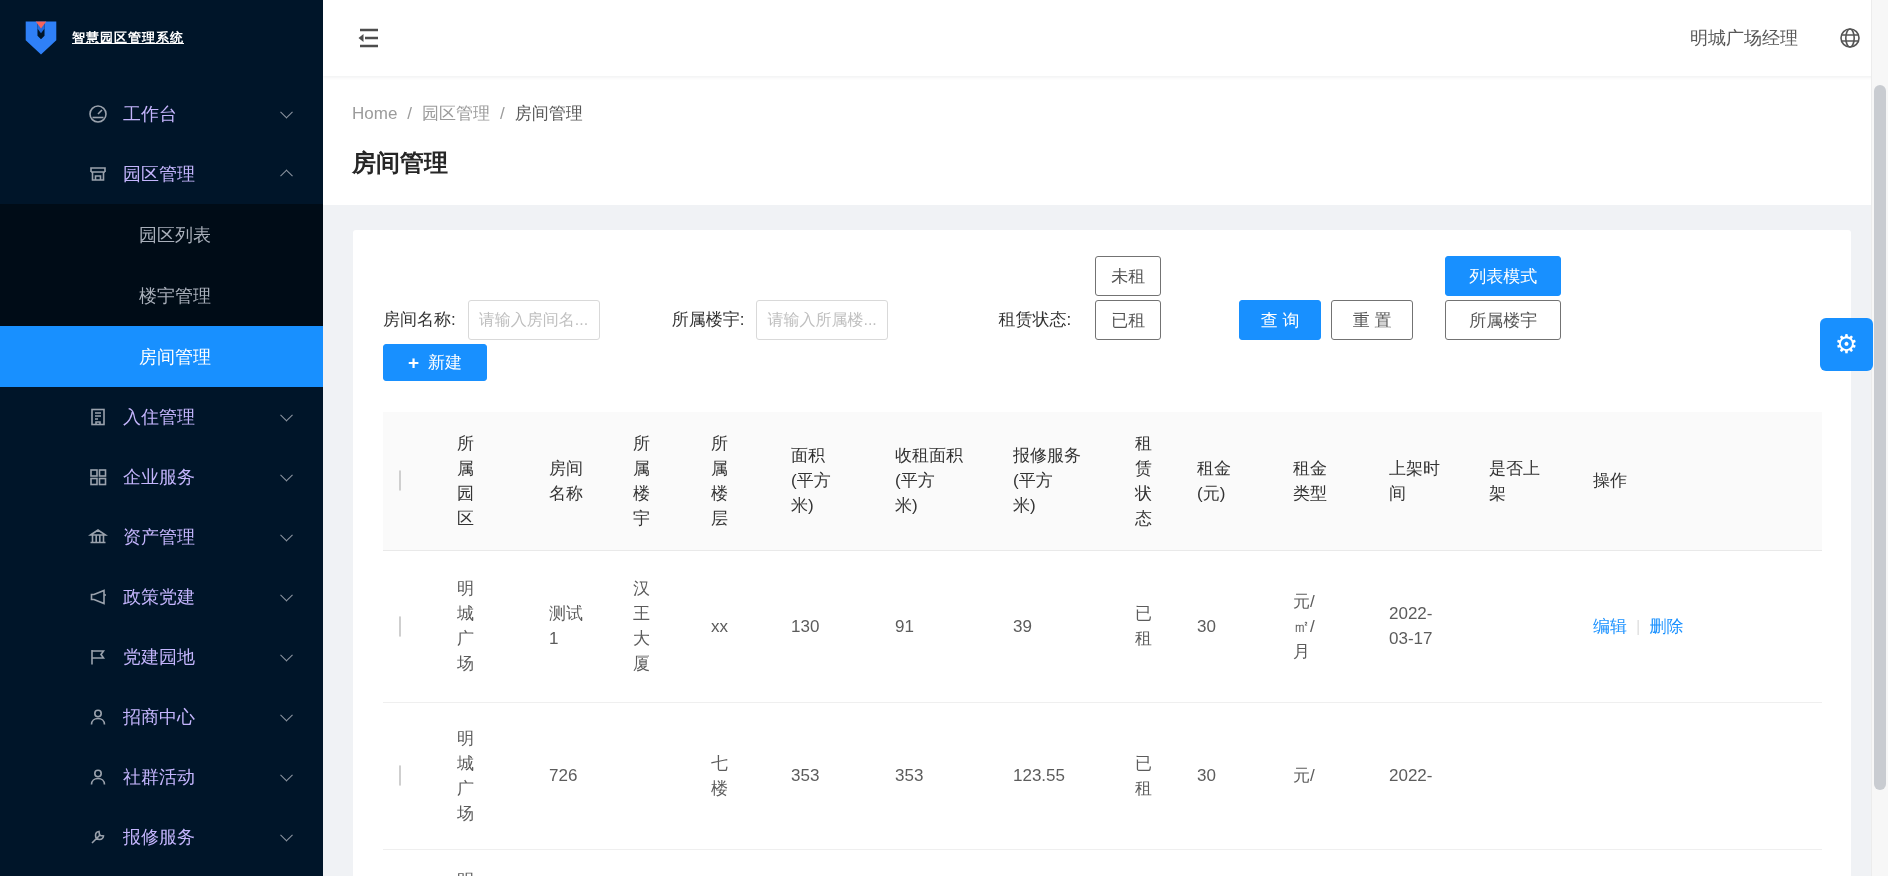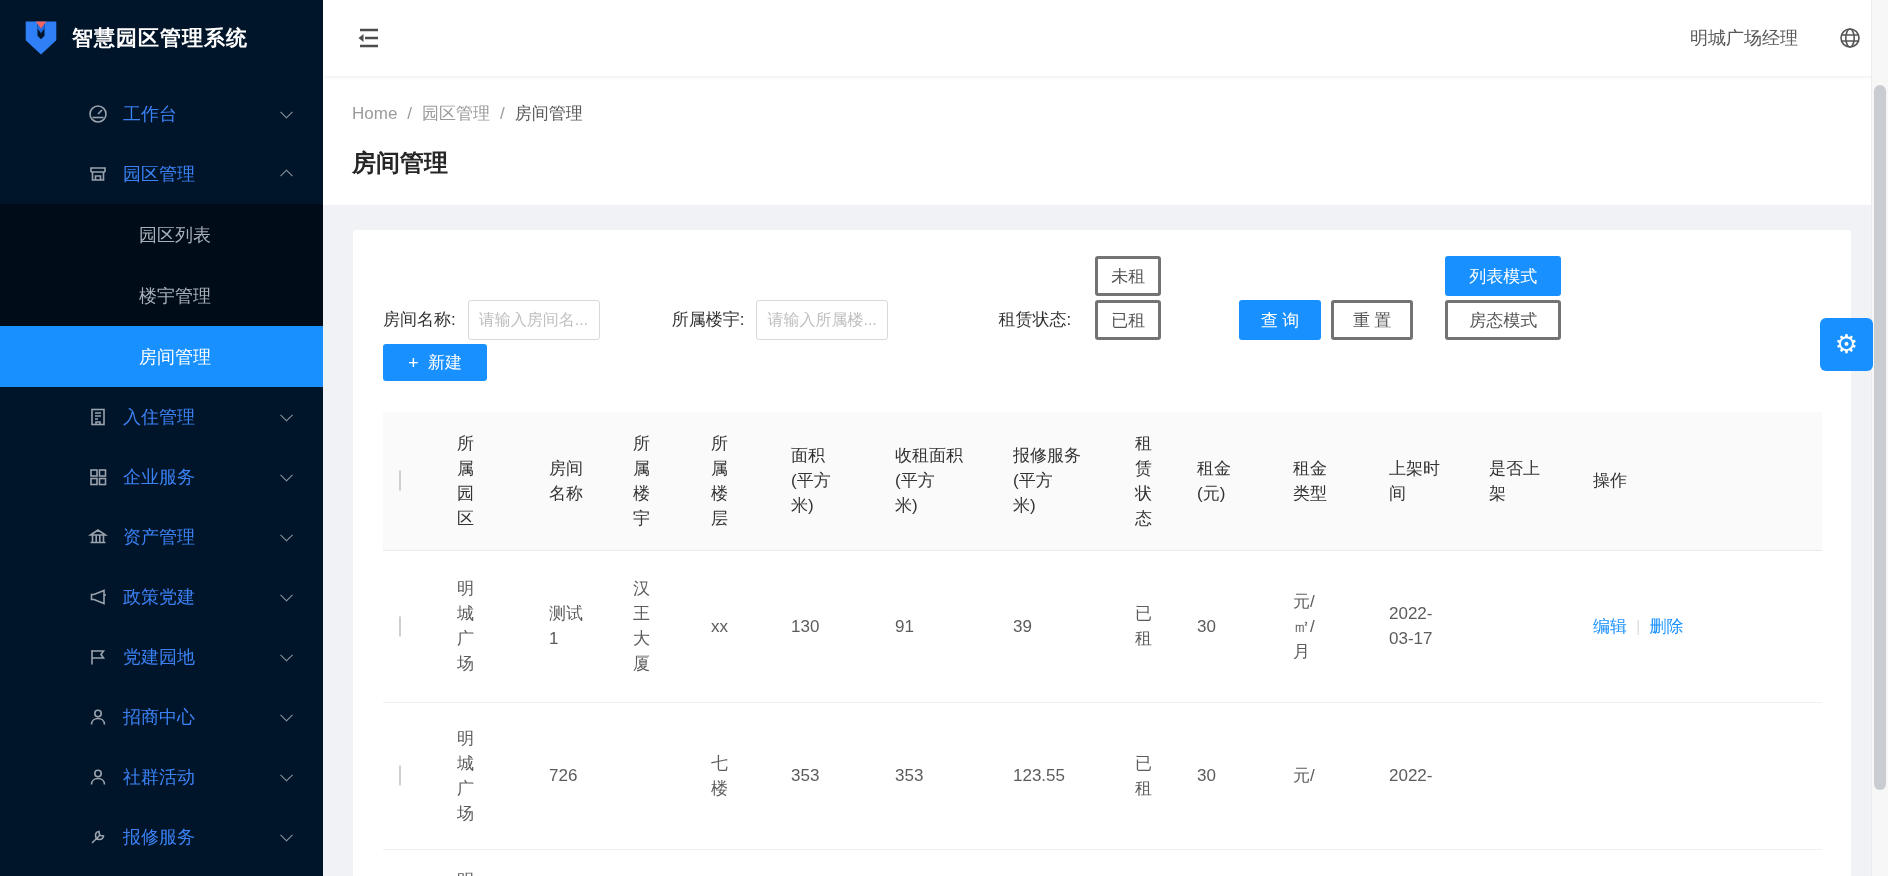--- a/index.html
+++ b/index.html
@@ -4,24 +4,24 @@
 <style>
   * { margin:0; padding:0; box-sizing:border-box; }
   html,body { width:1888px; height:876px; overflow:hidden;
     font-family:"Liberation Sans","DejaVu Sans",sans-serif; background:#f0f2f5; }
 
   
   .sidebar { position:absolute; left:0; top:0; width:323px; height:876px;
     background:#001529; z-index:5; }
   .logo-row { height:76px; display:flex; align-items:center; padding-left:22px; }
   .logo-mark { width:38px; height:40px; margin-right:12px; flex:none; }
-  .logo-title { color:#fff; font-size:21px; font-weight:bold; letter-spacing:1px; }
+  .logo-title { color:#fff; font-size:13px; font-weight:bold; letter-spacing:1px;text-decoration:underline; }
   .menu { padding-top:8px; }
   .m-item { height:60px; display:flex; align-items:center; padding-left:88px;
-    position:relative; color:#3b82f6; font-size:18px; cursor:pointer;text-align:right; }
+    position:relative; color:#c4b5fd; font-size:18px; cursor:pointer;text-align:right; }
   .m-item .mi { width:20px; height:20px; margin-right:15px; flex:none; display:flex; align-items:center; }
   .m-item svg { stroke:#9aa2ad; }
   .chev { position:absolute; right:32px; top:50%; width:9px; height:9px;
     border-right:1.6px solid #8d95a1; border-bottom:1.6px solid #8d95a1; }
   .chev.down { transform:translateY(-70%) rotate(45deg); }
   .chev.up   { transform:translateY(-30%) rotate(225deg); }
   .submenu { background:#000c17; }
   .s-item { height:61px; display:flex; align-items:center; padding-left:139px;
     color:#a9b0bb; font-size:18px; cursor:pointer; }
   .s-item.active { background:#1890ff; color:#fff; }
@@ -49,23 +49,23 @@
     background:#fff; border-radius:3px; padding:26px 29px 0 30px; }
 
   .filters { display:flex; align-items:flex-end; }
   .f-label { font-size:17px; color:#333; line-height:40px; margin-right:12px; }
   .f-input { width:132px; height:40px; border:1px solid #d9d9d9; border-radius:3px;
     padding:0 10px; font-size:16px; color:#ec4899; outline:none;
     font-family:"Liberation Sans","DejaVu Sans",sans-serif; }
   .f-input::placeholder { color:#bfbfbf; }
   .gap1 { margin-left:72px; } .gap2 { margin-left:110px; }
   .stack { display:flex; flex-direction:column; }
-  .btn { height:40px; border:3px solid #737373; background:#fff; border-radius:3px;
+  .btn { height:40px; border:1px solid #737373; background:#fff; border-radius:3px;
     font-size:17px; color:#555; cursor:pointer; display:flex; align-items:center;
-    justify-content:center; font-family:Liberation Serif, serif; }
+    justify-content:center; font-family:Liberation Sans, sans-serif; }
   .btn.primary { background:#1890ff; border-color:#1890ff; color:#fff; }
   .opt-btn { width:66px; }
   .stack .btn + .btn { margin-top:4px; }
   .search-btn { width:82px; margin-left:78px; }
   .reset-btn { width:82px; margin-left:10px; }
   .mode-stack { margin-left:32px; }
   .mode-btn { width:116px; }
 
   .new-btn { margin-top:4px; width:104px; height:37px; font-size:17px; }
   .new-btn .plus { font-size:19px; margin-right:9px; font-weight:bold; }
@@ -275,21 +275,21 @@
       <input class="f-input" placeholder="请输入所属楼..." style="">
       <span class="f-label gap2">租赁状态:</span>
       <span class="stack" style="margin-left:12px">
         <button class="btn opt-btn">未租</button>
         <button class="btn opt-btn">已租</button>
       </span>
       <button class="btn primary search-btn">查 询</button>
       <button class="btn reset-btn">重 置</button>
       <span class="stack mode-stack">
         <button class="btn primary mode-btn">列表模式</button>
-        <button class="btn mode-btn">房态模式</button>
+        <button class="btn mode-btn">所属楼宇</button>
       </span>
     </div>
 
     <button class="btn primary new-btn">
       <span class="plus">+</span>
       <span>新建</span>
     </button>
 
     <table>
       <colgroup>

